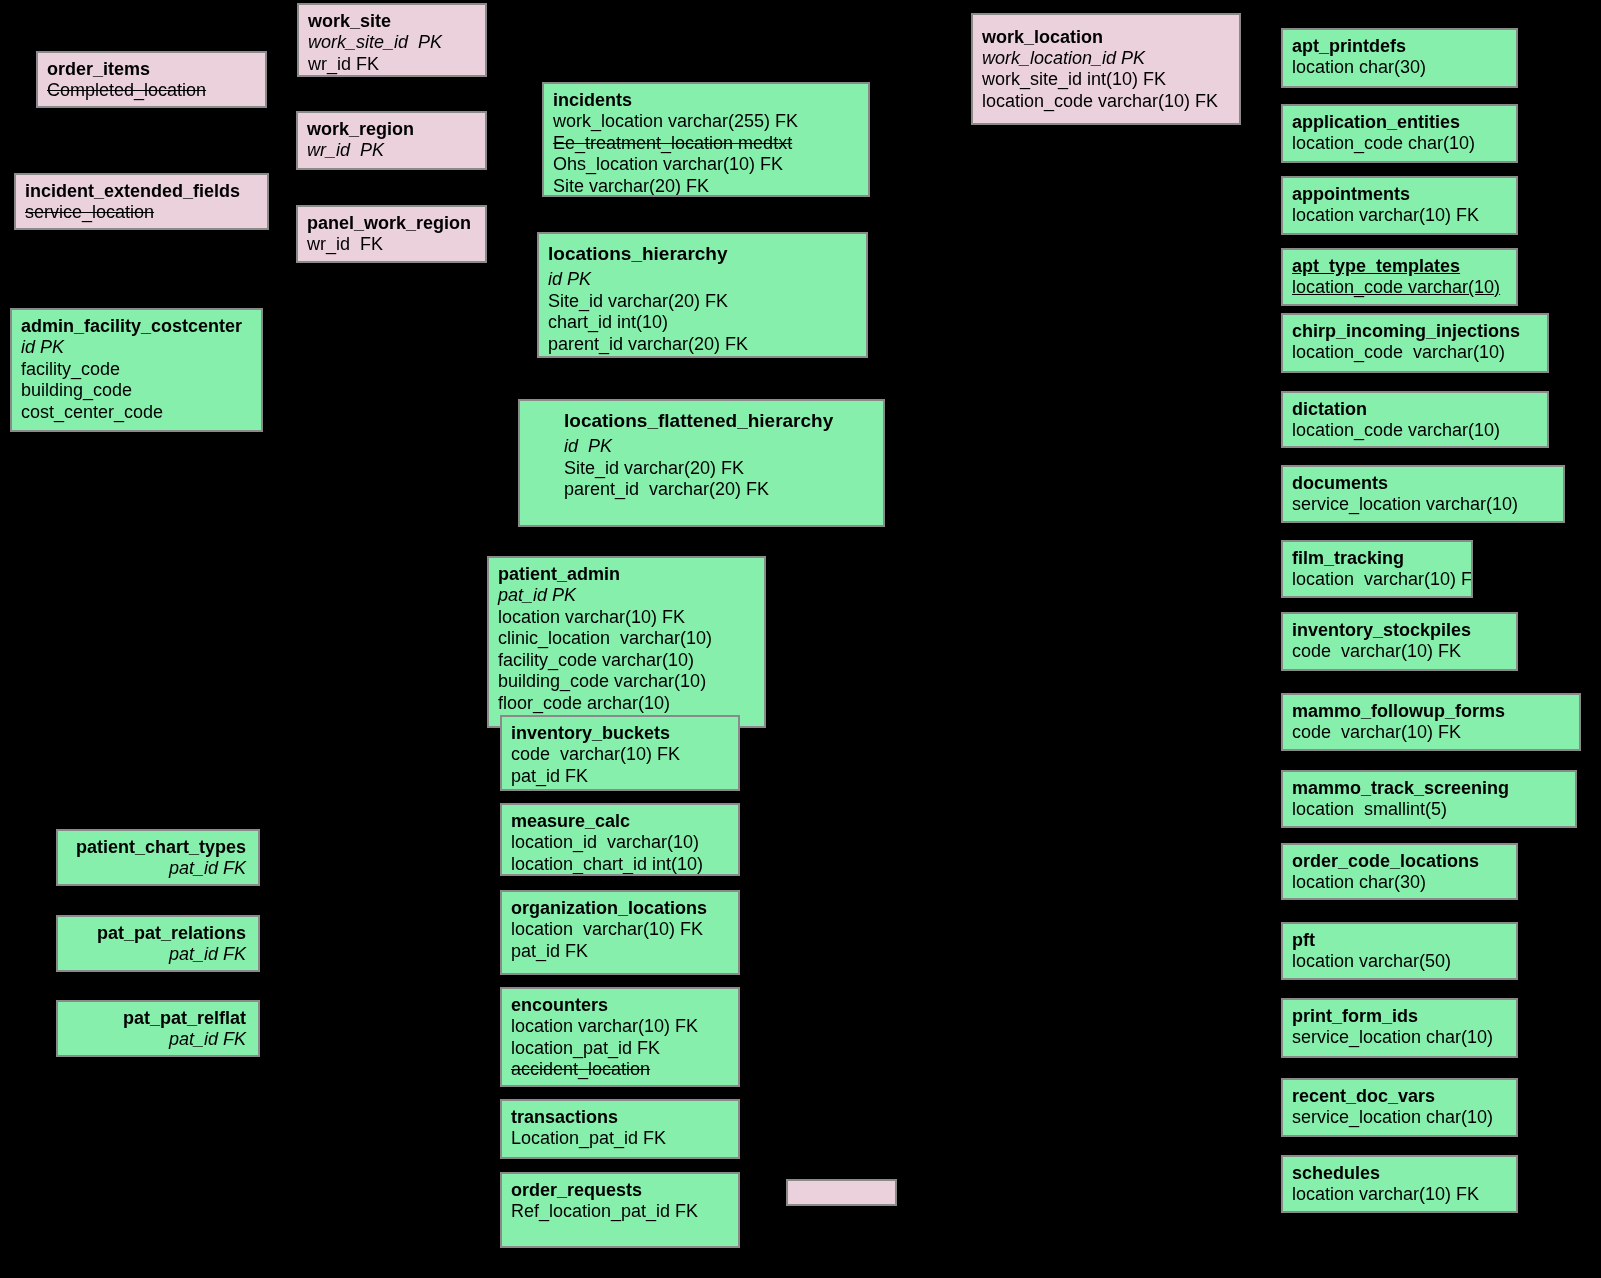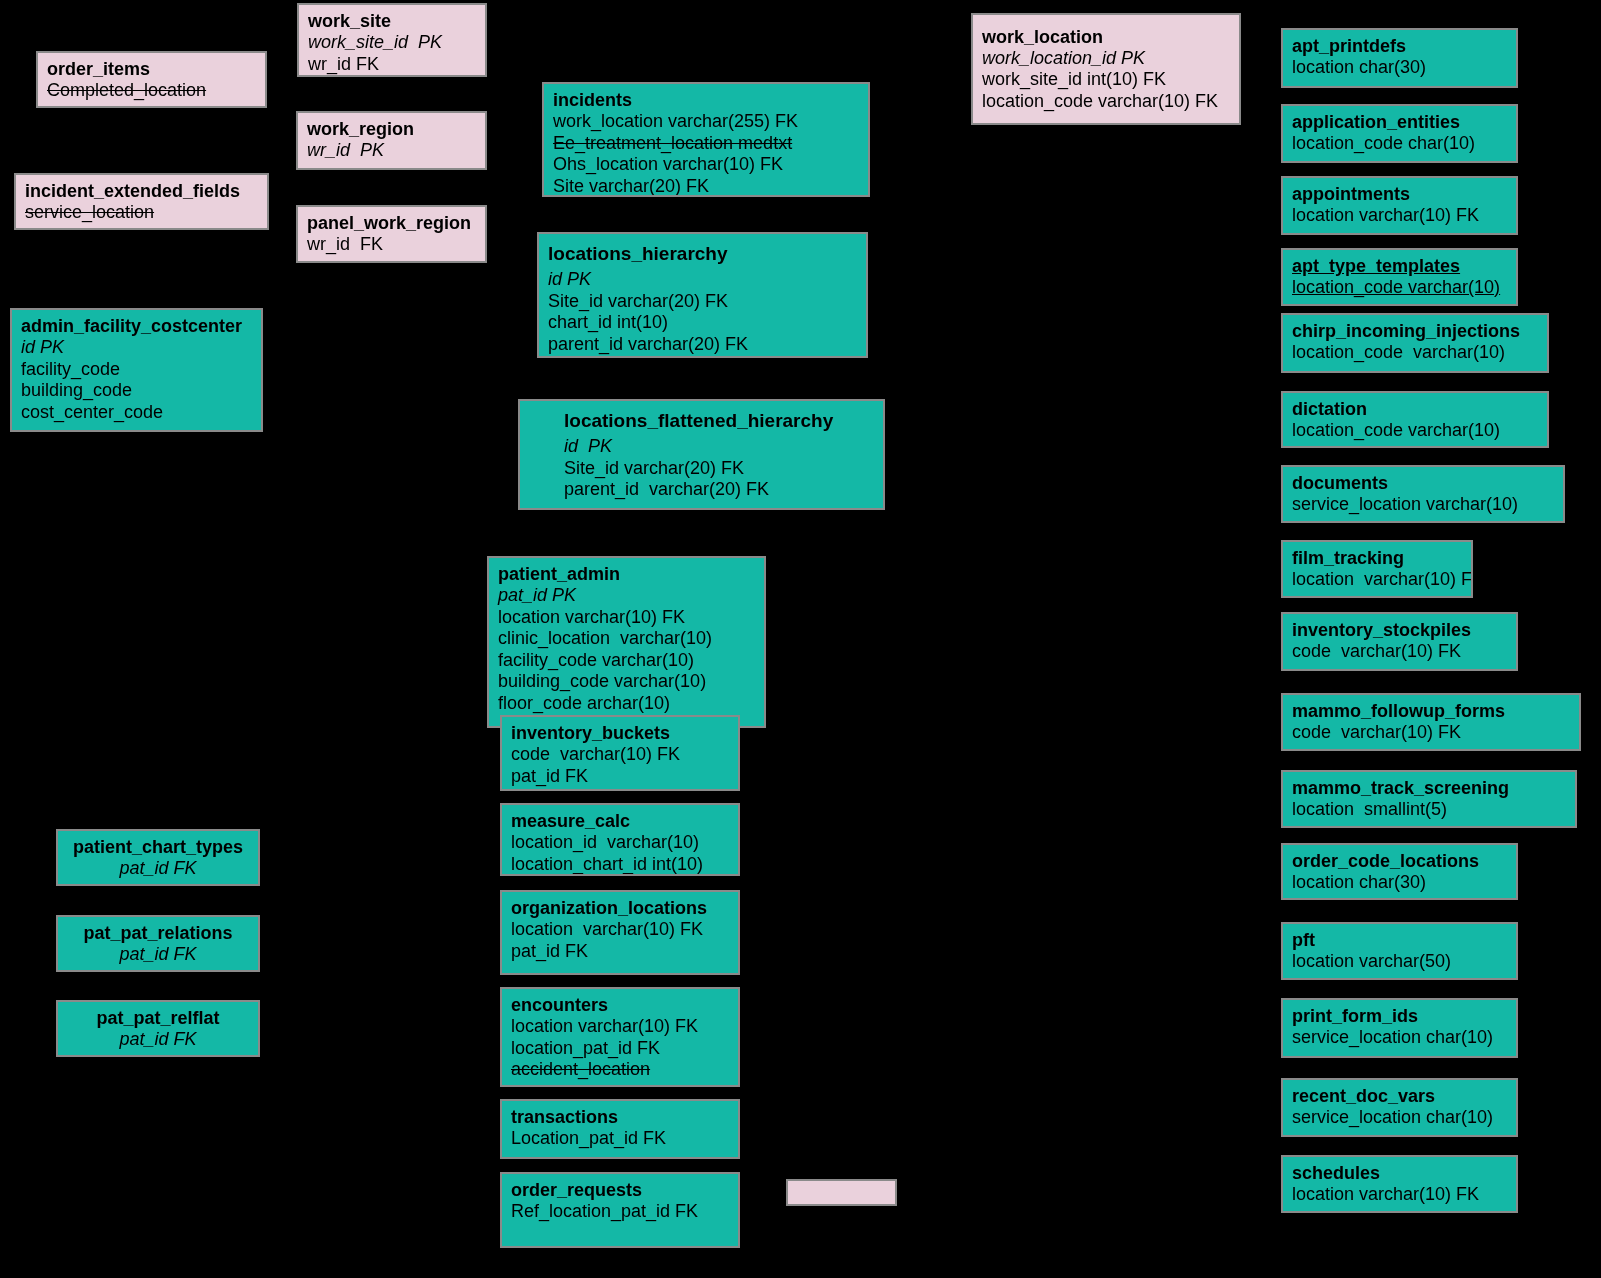--- a/index.html
+++ b/index.html
@@ -7,30 +7,30 @@
     position:relative;
     width:1601px;height:1278px;
     background:#000;
     font-family:"Liberation Sans", sans-serif;
     color:#000;
     overflow:hidden;
   }
   .tbox{
     position:absolute;
     box-sizing:border-box;
-    background:#14b8a6;
+    background:#86efac;
     border:2px solid #8a8a8a;
     padding:5px 9px;
     overflow:hidden;
     display:flex;
     flex-direction:column;
     justify-content:flex-start;
   }
   .tbox.pink{background:#ead1dc;}
-  .tbox.center{align-items:center;justify-content:center;text-align:center;padding:2px 4px;}
+  .tbox.center{align-items:flex-end;justify-content:center;text-align:center;padding:2px 12px;}
   .tbox.vcenter{justify-content:center;}
   .ttitle{font-weight:bold;font-size:18px;line-height:22px;white-space:pre;}
   .ttitle.large{font-size:19px;line-height:30px;}
   .trow{font-size:18px;line-height:21.5px;white-space:pre;}
   .trow.italic{font-style:italic;}
   .trow.strike{text-decoration:line-through;}
 </style>
 </head>
 <body>
 
@@ -82,21 +82,21 @@
       <div class="trow">Ohs_location varchar(10) FK</div>
       <div class="trow">Site varchar(20) FK</div>
     </div>
     <div class="tbox" style="left: 537px; top: 232px; width: 331px; height: 126px; border-color: rgb(138, 138, 138);">
       <div class="ttitle large">locations_hierarchy</div>
       <div class="trow italic">id PK</div>
       <div class="trow">Site_id varchar(20) FK</div>
       <div class="trow">chart_id int(10)</div>
       <div class="trow">parent_id varchar(20) FK</div>
     </div>
-    <div class="tbox" style="left: 518px; top: 399px; width: 367px; height: 111px; border-color: rgb(138, 138, 138); padding-left: 44px;">
+    <div class="tbox" style="left: 518px; top: 399px; width: 367px; height: 128px; border-color: rgb(138, 138, 138); padding-left: 44px;">
       <div class="ttitle large">locations_flattened_hierarchy</div>
       <div class="trow italic">id  PK</div>
       <div class="trow">Site_id varchar(20) FK</div>
       <div class="trow">parent_id  varchar(20) FK</div>
     </div>
     <div class="tbox" style="left: 487px; top: 556px; width: 279px; height: 172px; border-color: rgb(138, 138, 138);">
       <div class="ttitle">patient_admin</div>
       <div class="trow italic">pat_id PK</div>
       <div class="trow">location varchar(10) FK</div>
       <div class="trow">clinic_location  varchar(10)</div>

